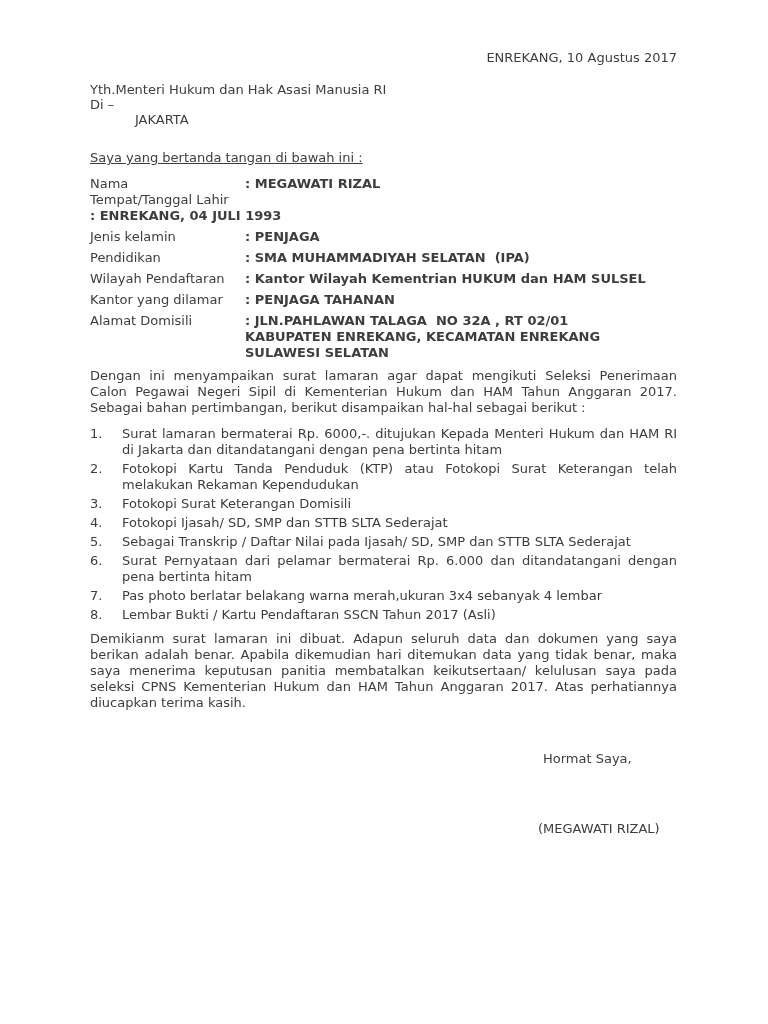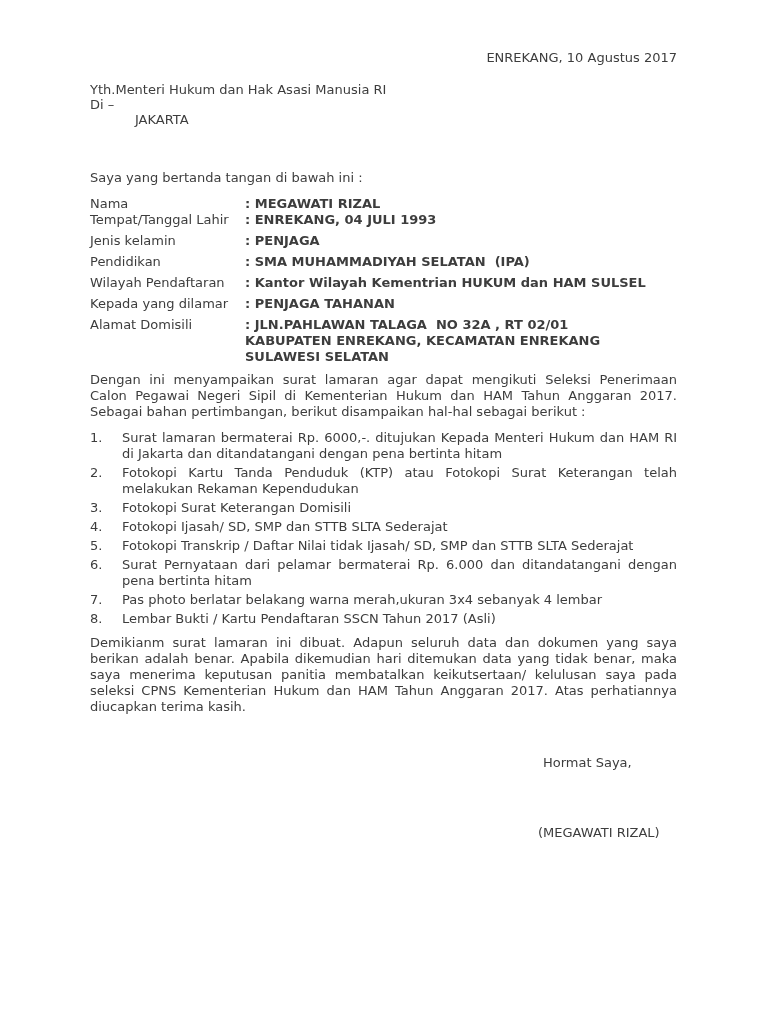--- a/index.html
+++ b/index.html
@@ -28,35 +28,37 @@
   .recipient {
     margin-top: 16px;
   }
   .recipient-line {
     line-height: 15px;
   }
   .recipient-line.indented {
     padding-left: 45px;
   }
   .salutation {
-    margin-top: 43px;
+    margin-top: 23px;
     line-height: 16px;
+    text-decoration: underline;
   }
   .identity {
     margin-top: 10px;
   }
   .id-row {
     display: flex;
     align-items: flex-start;
   }
   .id-row + .id-row {
     margin-top: 5px;
   }
   .id-row.tight {
     margin-top: 0;
+    flex-direction: column;
   }
   .id-label {
     width: 155px;
     flex: none;
   }
   .id-value {
     flex: 1;
     white-space: pre-wrap;
     font-weight: bold;
   }
@@ -128,21 +130,21 @@
     </div>
     <div class="id-row">
       <div class="id-label">Pendidikan</div>
       <div class="id-value">: SMA MUHAMMADIYAH SELATAN  (IPA)</div>
     </div>
     <div class="id-row">
       <div class="id-label">Wilayah Pendaftaran</div>
       <div class="id-value">: Kantor Wilayah Kementrian HUKUM dan HAM SULSEL</div>
     </div>
     <div class="id-row">
-      <div class="id-label">Kepada yang dilamar</div>
+      <div class="id-label">Kantor yang dilamar</div>
       <div class="id-value">: PENJAGA TAHANAN</div>
     </div>
     <div class="id-row">
       <div class="id-label">Alamat Domisili</div>
       <div class="id-value">: JLN.PAHLAWAN TALAGA  NO 32A , RT 02/01
 KABUPATEN ENREKANG, KECAMATAN ENREKANG
 SULAWESI SELATAN</div>
     </div>
   </div>
 
@@ -160,21 +162,21 @@
     <div class="req-item">
       <div class="req-num">3.</div>
       <div class="req-text">Fotokopi Surat Keterangan Domisili</div>
     </div>
     <div class="req-item">
       <div class="req-num">4.</div>
       <div class="req-text">Fotokopi Ijasah/ SD, SMP dan STTB SLTA Sederajat</div>
     </div>
     <div class="req-item">
       <div class="req-num">5.</div>
-      <div class="req-text">Fotokopi Transkrip / Daftar Nilai tidak Ijasah/ SD, SMP dan STTB SLTA Sederajat</div>
+      <div class="req-text">Sebagai Transkrip / Daftar Nilai pada Ijasah/ SD, SMP dan STTB SLTA Sederajat</div>
     </div>
     <div class="req-item">
       <div class="req-num">6.</div>
       <div class="req-text">Surat Pernyataan dari pelamar bermaterai Rp. 6.000 dan ditandatangani dengan pena bertinta hitam</div>
     </div>
     <div class="req-item">
       <div class="req-num">7.</div>
       <div class="req-text">Pas photo berlatar belakang warna merah,ukuran 3x4 sebanyak 4 lembar</div>
     </div>
     <div class="req-item">

